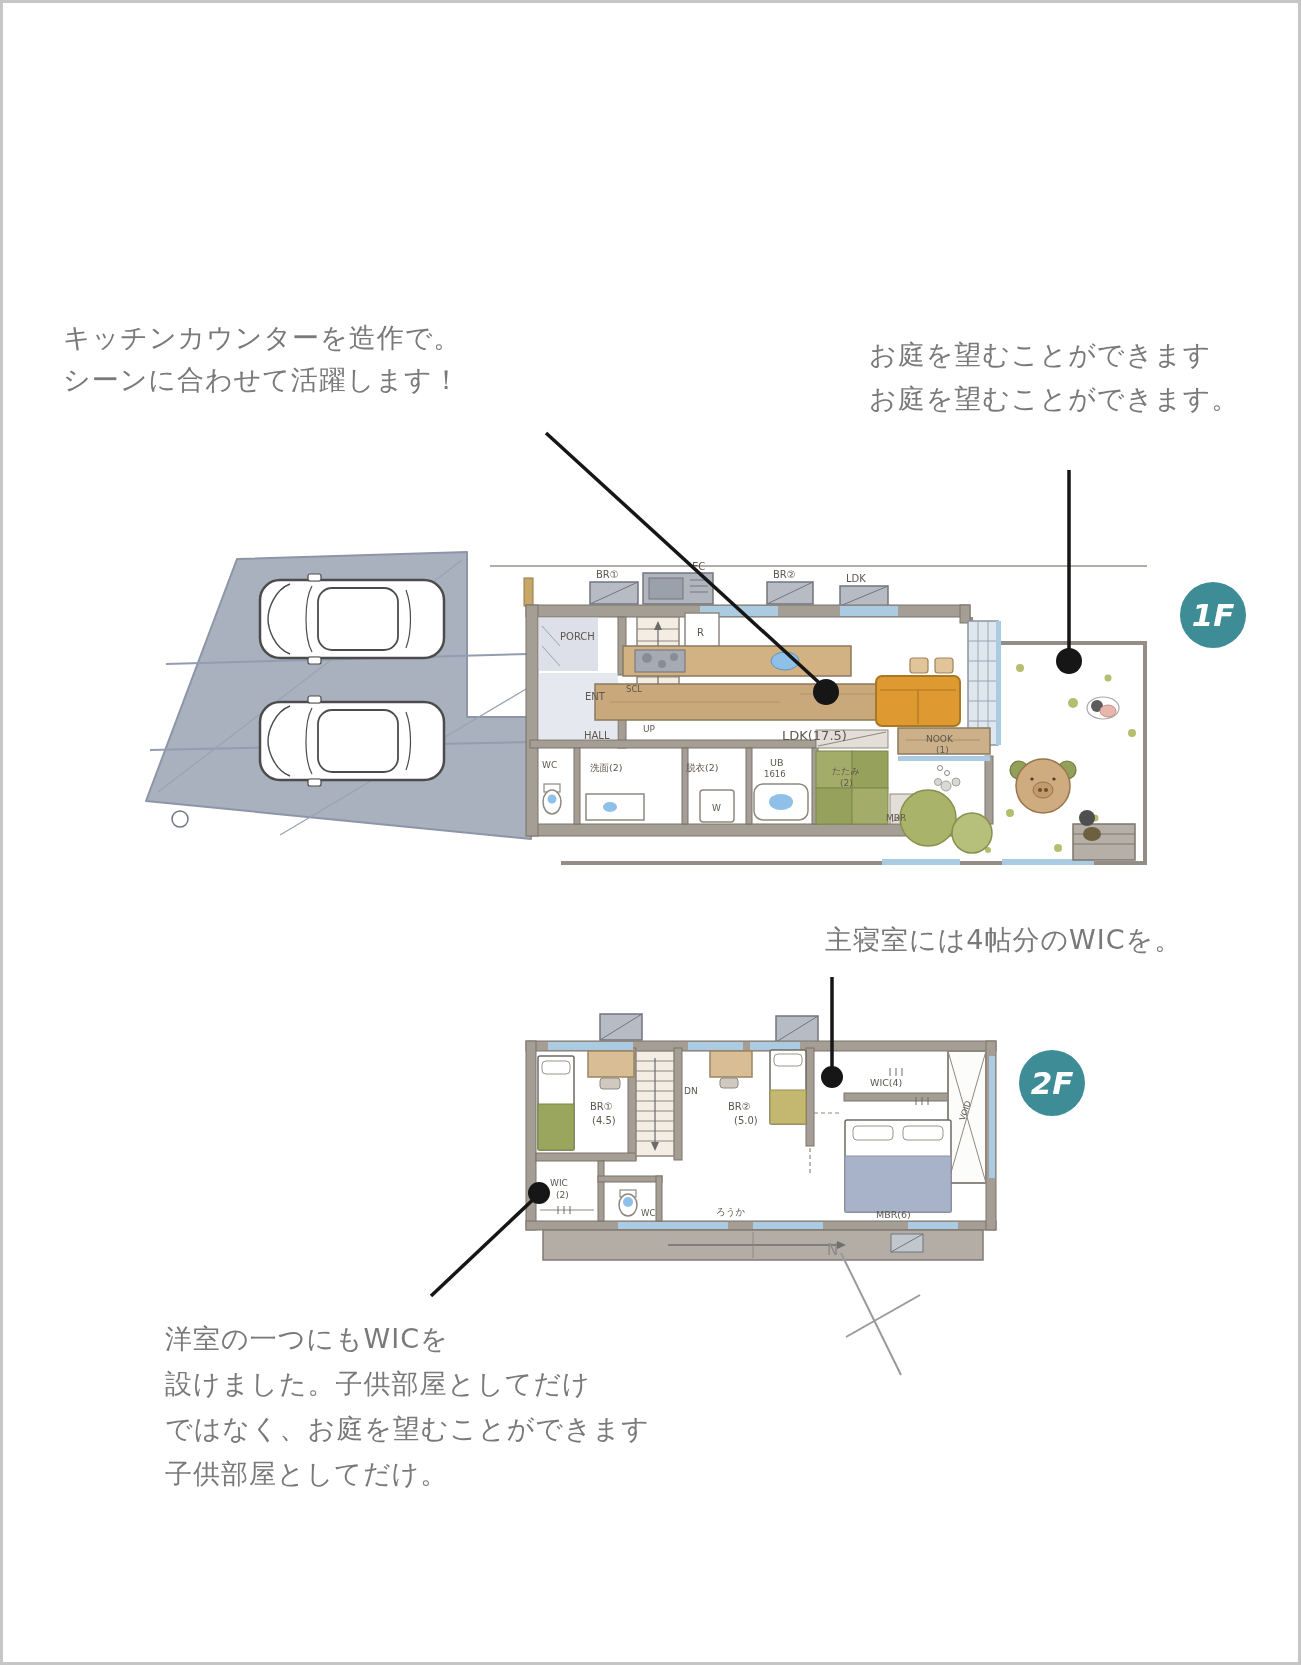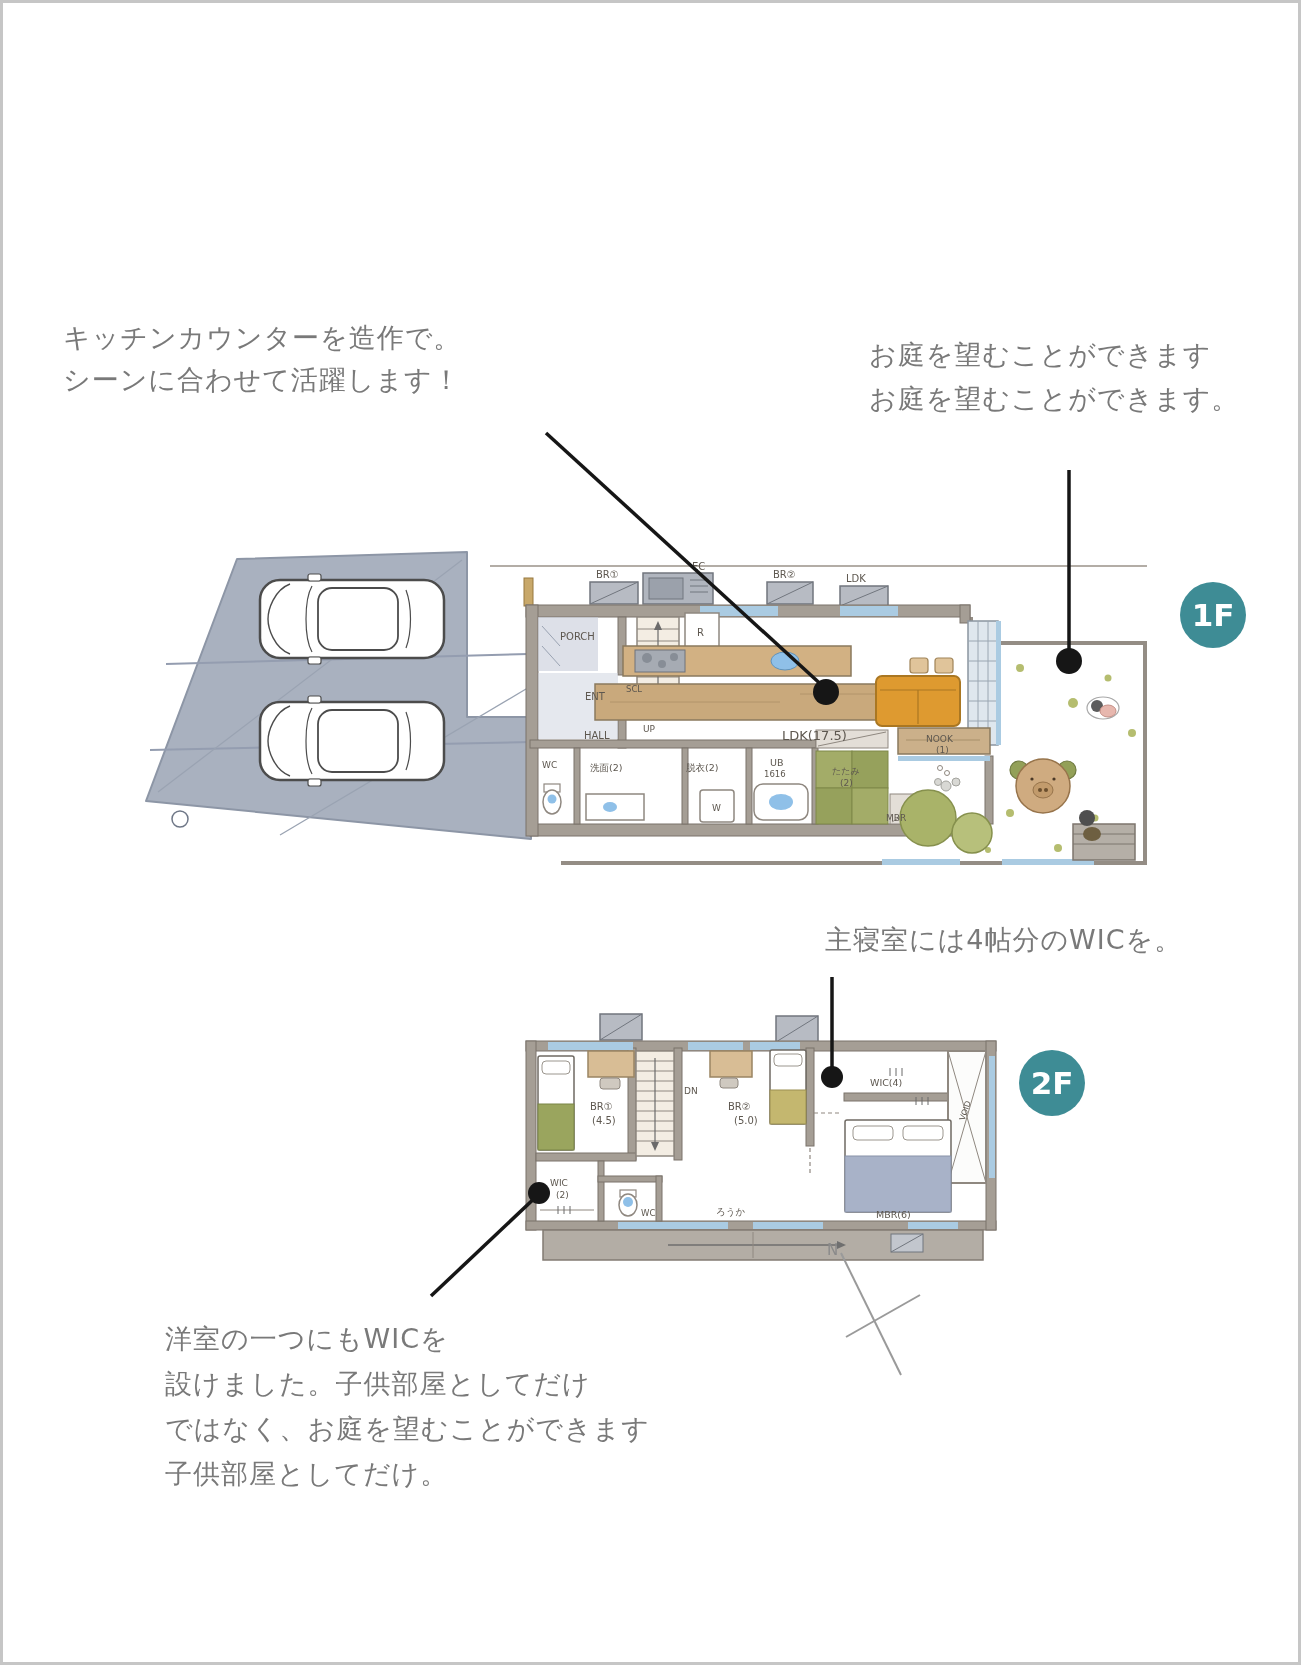--- a/index.html
+++ b/index.html
@@ -7,21 +7,21 @@
     border:3px solid #c6c6c6;box-sizing:border-box;overflow:hidden;
     font-family:"DejaVu Sans","Liberation Sans",sans-serif;}
   .note{position:absolute;color:#797979;font-size:27px;letter-spacing:1px;white-space:nowrap;}
   .note .ln{display:block;}
   #note-kitchen{left:60px;top:288px;line-height:42px;margin-top:26px;}
   #note-garden{left:866px;top:330px;line-height:44px;}
   #note-mwic{left:822px;top:916px;line-height:42px;}
   #note-kwic{left:162px;top:1306px;line-height:45px;margin-top:7px;}
   .badge{position:absolute;width:66px;height:66px;border-radius:50%;background:#3E8C95;
     color:#fff;font-weight:bold;font-size:31px;display:flex;align-items:center;justify-content:center;
-    letter-spacing:0px;}
+    letter-spacing:0px;font-style:italic;}
   #badge-1f{left:1177px;top:579px;}
   #badge-2f{left:1016px;top:1047px;}
   svg{position:absolute;}
   #plan1f{left:137px;top:515px;}
   #plan2f{left:485px;top:995px;}
   #overlay{left:0;top:0;pointer-events:none;}
   .plan-label{fill:#5d574f;}
 </style>
 </head>
 <body>

